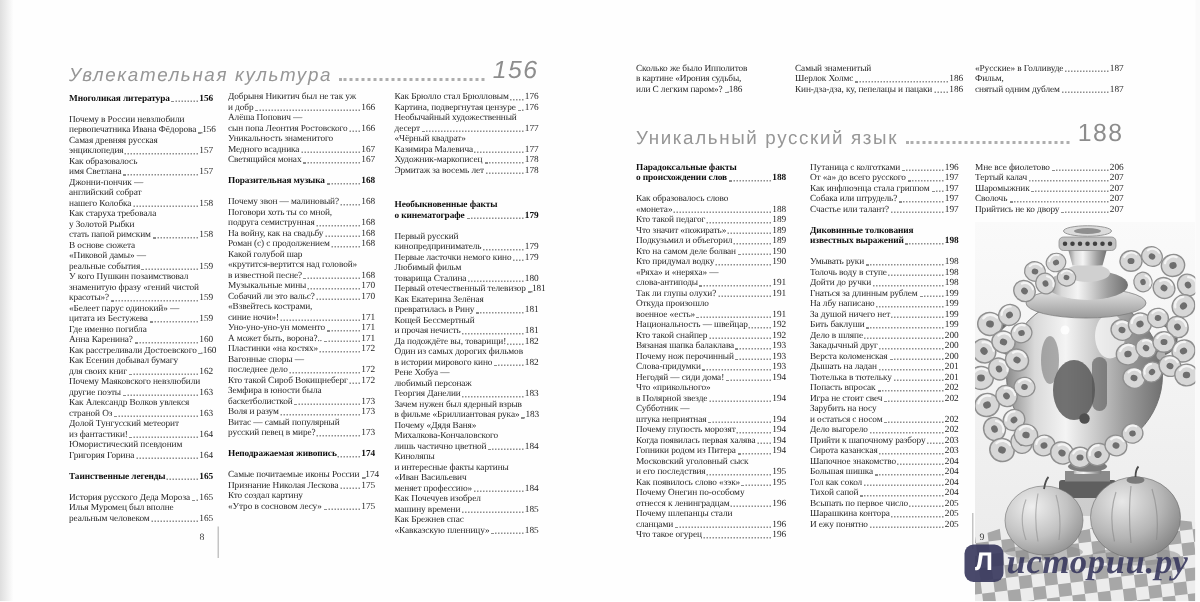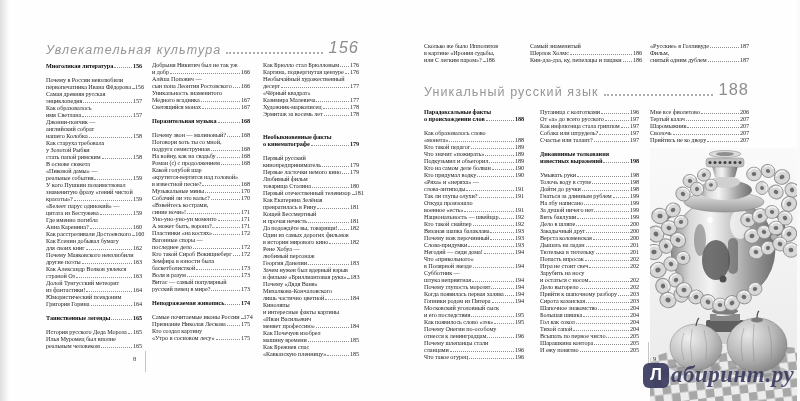--- a/index.html
+++ b/index.html
@@ -1347,15 +1347,15 @@
         <ellipse cx="107" cy="197" rx="30" ry="27" fill="url(#apl2)" stroke="#6a6a6a" stroke-width=".4"></ellipse>
         <ellipse cx="107" cy="172" rx="6" ry="2.5" fill="#7a7a7a"></ellipse>
         <path d="M94,180 q-5,15 -1,33 M104,176 q-2,18 0,38 M118,178 q5,16 3,34" stroke="#878787" stroke-width=".8" fill="none" opacity=".6"></path>
         <path d="M107,170 q0,-5 2,-7" stroke="#4a4a4a" stroke-width="1.2" fill="none"></path>
       </g>
     </svg>
   </div>
 
   <div class="watermark">
     <div class="wm-logo">Л</div>
-    <div class="wm-text">абиринт.ру</div>
+    <div class="wm-text">истории.ру</div>
   </div>
 </div>
 
 </body></html>

